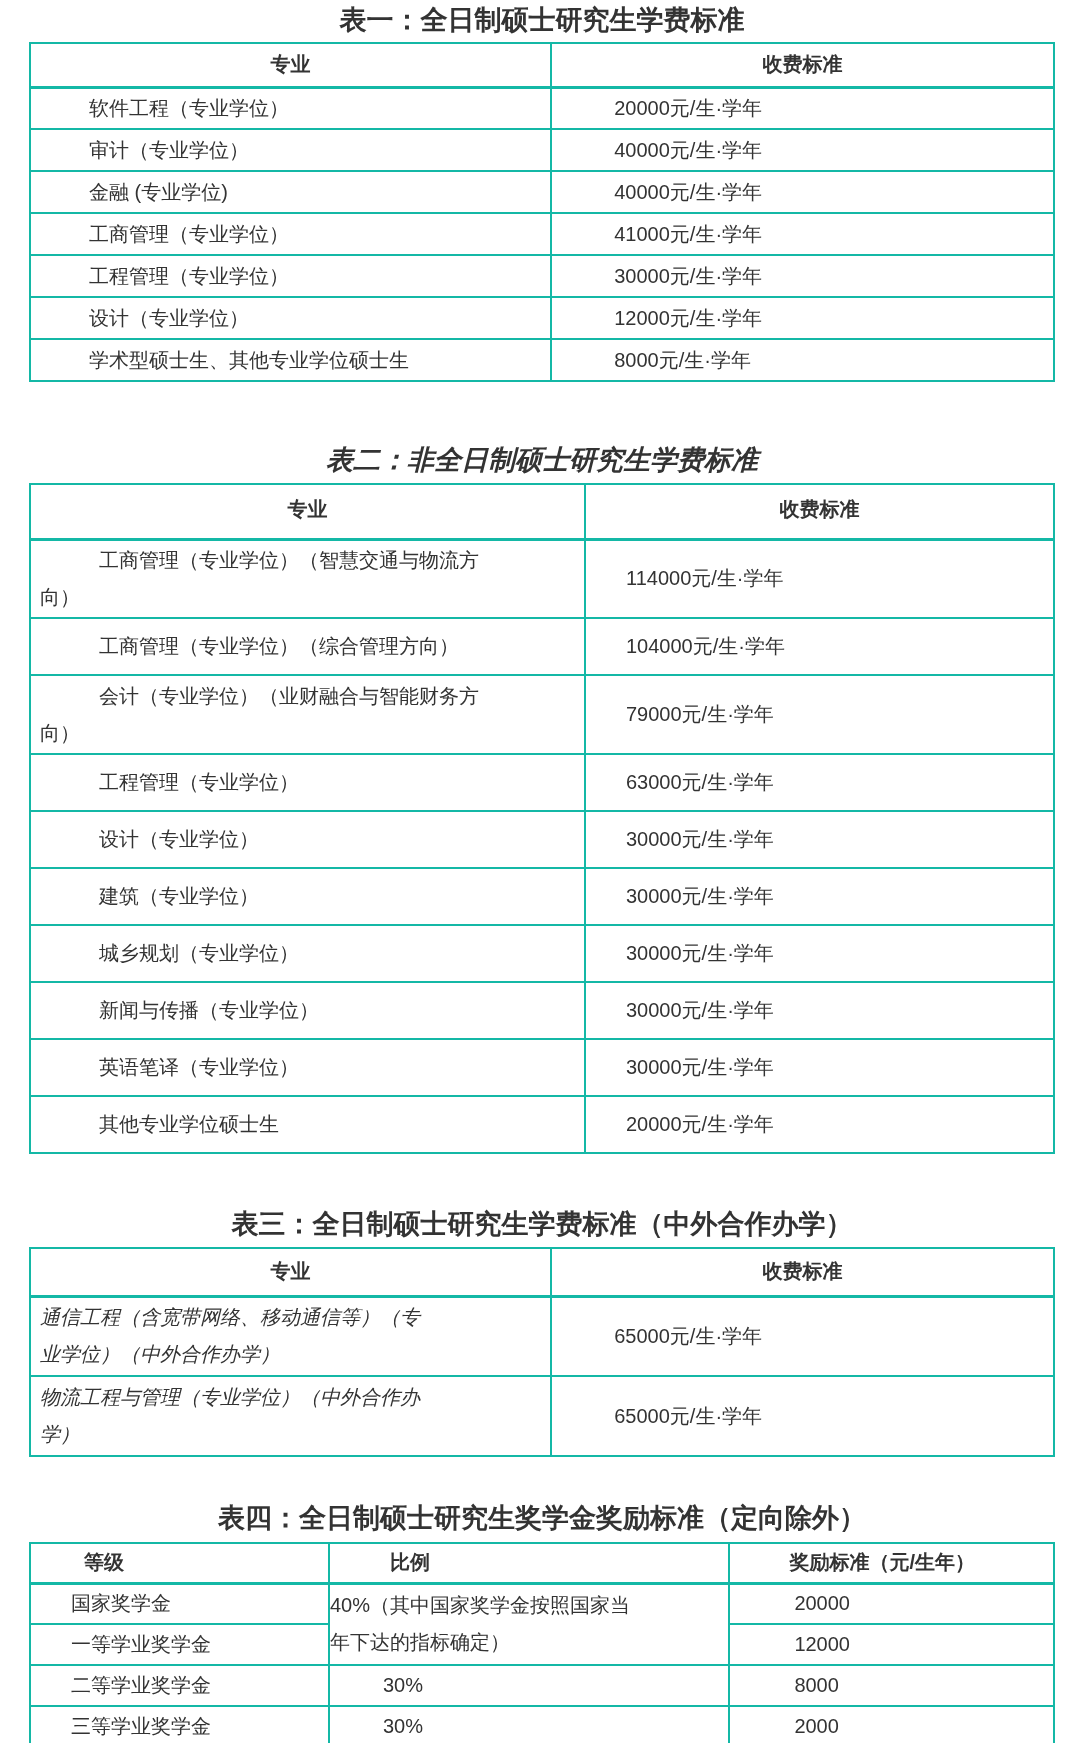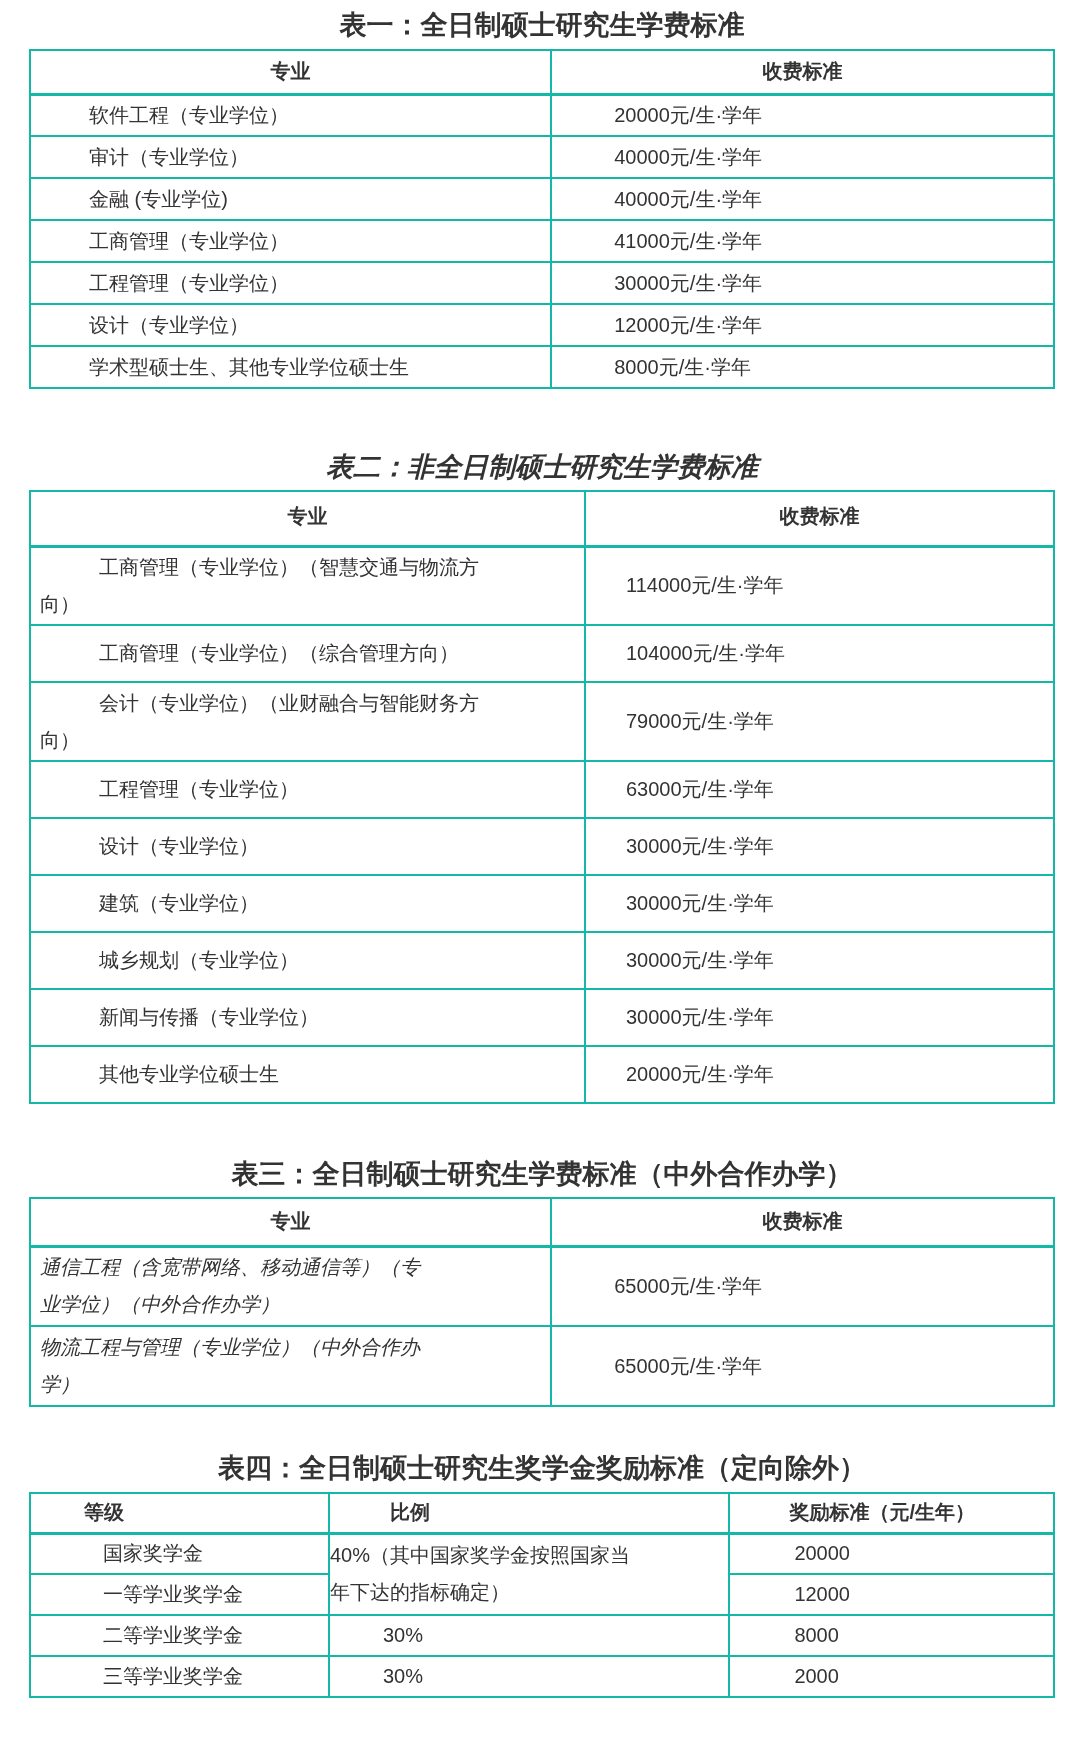--- a/index.html
+++ b/index.html
@@ -17,21 +17,21 @@
   .doc {
     padding: 0 25px 0 29px;
   }
   .tbl-title {
     text-align: center;
     font-size: 27px;
     line-height: 30px;
     font-weight: bold;
     color: #333333;
   }
-  #title1 { margin-top: 12px; font-family: Liberation Mono, monospace; }
+  #title1 { margin-top: 5px; }
   #title2 { margin-top: 63px; font-style: italic; }
   #title3 { margin-top: 55px; }
   #title4 { margin-top: 46px; }
 
   table.tbl {
     border-collapse: collapse;
     width: 100%;
     table-layout: fixed;
   }
   #table1 { margin-top: 7px; }
@@ -90,21 +90,21 @@
   
   #table4 col.c1 { width: 29.2%; }
   #table4 col.c2 { width: 39.1%; }
   #table4 col.c3 { width: 31.7%; }
   #table4 thead tr { height: 40px; margin-left: 20px; }
   #table4 tbody tr { height: 41px; }
   #table4 thead th { text-align: left; }
   #table4 thead th.h-level  { padding-left: 53px; }
   #table4 thead th.h-ratio  { padding-left: 60px; }
   #table4 thead th.h-amount { padding-left: 59px; }
-  #table4 td.level  { padding-left: 72px; border-radius: 18px; }
+  #table4 td.level  { padding-left: 40px; border-radius: 18px; }
   #table4 td.ratio-merged {
     white-space: pre-line;
   }
   #table4 td.ratio-pct { padding-left: 53px; }
   #table4 td.amount { padding-left: 64px; }
 </style>
 </head>
 <body>
 
 <div class="doc">
@@ -194,20 +194,24 @@
       </tr>
       <tr>
         <td class="major">城乡规划（专业学位）</td>
         <td class="fee">30000元/生·学年</td>
       </tr>
       <tr>
         <td class="major">新闻与传播（专业学位）</td>
         <td class="fee">30000元/生·学年</td>
       </tr>
       <tr>
+        <td class="major">英语笔译（专业学位）</td>
+        <td class="fee">30000元/生·学年</td>
+      </tr>
+      <tr>
         <td class="major">其他专业学位硕士生</td>
         <td class="fee">20000元/生·学年</td>
       </tr>
     </tbody>
   </table>
 
   <div class="tbl-title" id="title3">表三：全日制硕士研究生学费标准（中外合作办学）</div>
   <table class="tbl" id="table3">
     <colgroup>
         <col class="c1">

